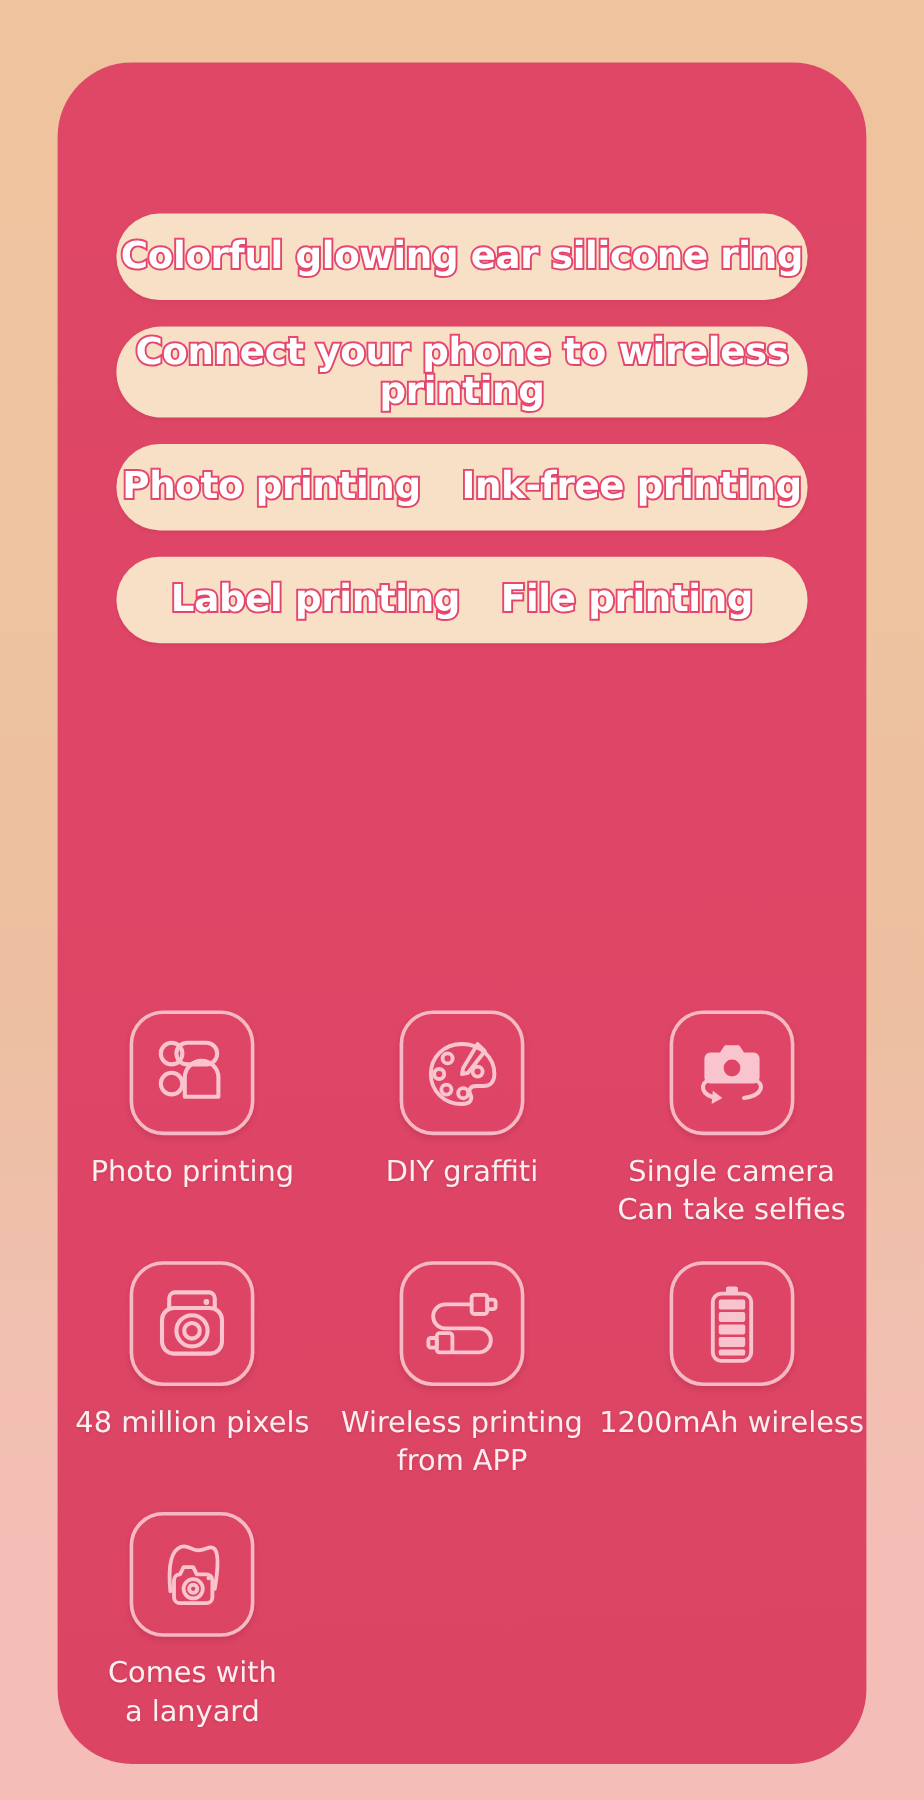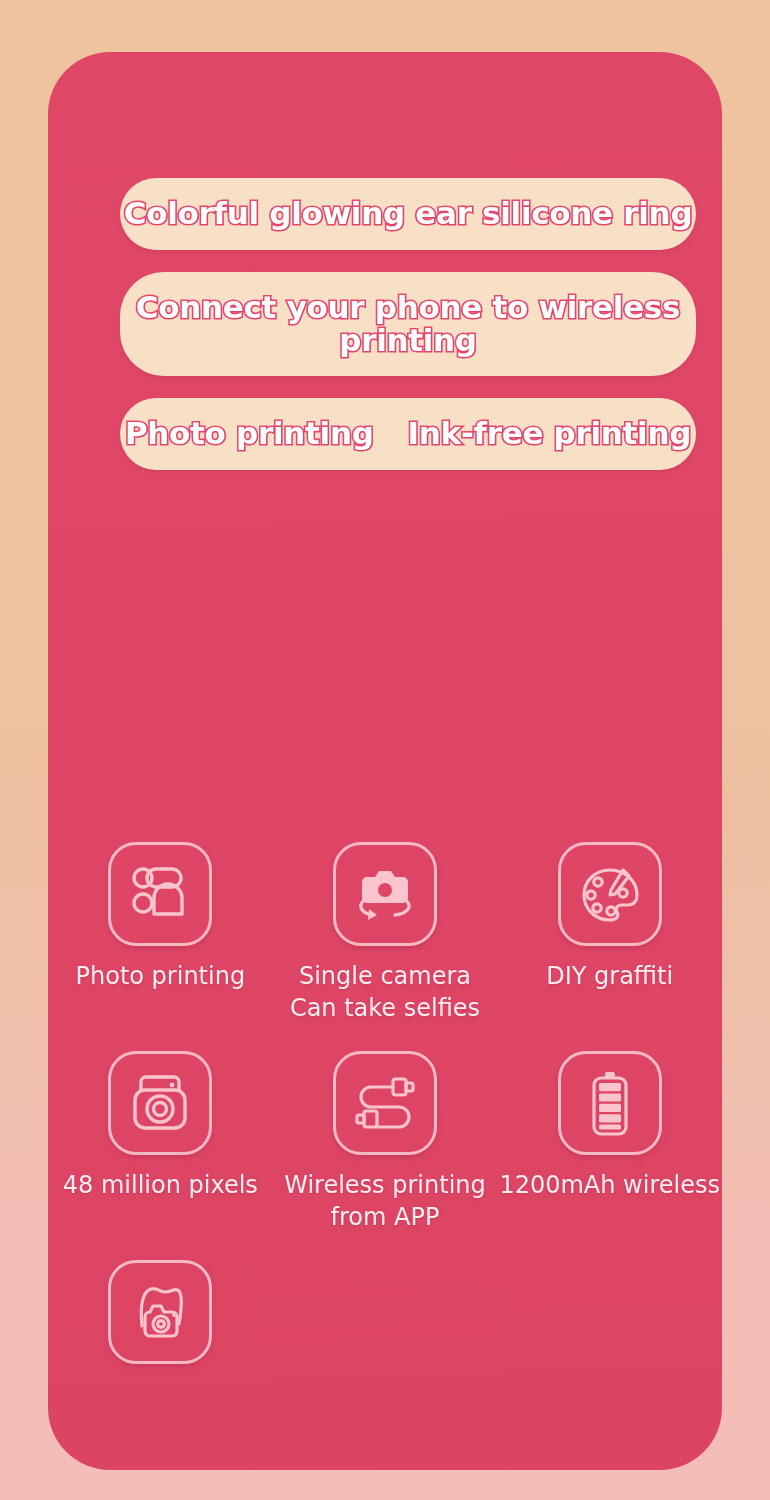--- a/index.html
+++ b/index.html
@@ -30,34 +30,33 @@
     background:linear-gradient(178deg, #df4767 0%, #de4566 45%, #dc4464 100%);
     border-radius:62px;
     overflow:hidden;
   }
 
   
   .pill-list {
     position:absolute;
     left:49px; top:126px;
     width:576px;
-    margin-left:23px;
   }
   .pill {
     width:576px;
     background:#f7e0c5;
     border-radius:44px;
     display:flex;
     align-items:center;
     justify-content:center;
     margin-bottom:22px;
     box-shadow:0 2px 3px rgba(150,40,60,.14);
   }
   .pill.h1 { height:72px; }
-  .pill.h2 { height:104px; }
+  .pill.h2 { height:76px; }
 
   .pill-text {
     font-family:"DejaVu Sans", sans-serif;
     font-weight:bold;
     font-size:31px;
     line-height:1.08;
     text-align:center;
     color:#ffffff;
     letter-spacing:-0.3px;
     -webkit-text-stroke:3.2px #e8486f;
@@ -124,67 +123,73 @@
     </div>
 
 
     <div class="pill h1">
       <div class="pill-text two-col">
         <span>Photo printing</span>
         <span>Ink-free printing</span>
       </div>
     </div>
 
+    <div class="pill h1">
+      <div class="pill-text two-col">
+        <span>Label printing</span>
+        <span>File printing</span>
+      </div>
+    </div>
 
   </div>
 
   <div id="feature-grid">
 
     <div class="feature-cell">
       <div class="icon-frame">
         <svg width="62" height="58" viewBox="0 0 62 58" fill="none" stroke="#f9c4cd" stroke-width="3.4" stroke-linejoin="round" stroke-linecap="round">
           <circle cx="14" cy="13" r="9"></circle>
           <circle cx="14" cy="38" r="9"></circle>
           <path d="M27 4 h16 a9 9 0 0 1 0 18 h-16 a9 9 0 0 1 0 -18 z"></path>
           <path d="M25 49 V33 a14 14 0 0 1 14 -14 a14 14 0 0 1 14 14 V49 z"></path>
         </svg>
       </div>
       <div class="feature-label">Photo printing</div>
     </div>
 
+
+    <div class="feature-cell">
+      <div class="icon-frame">
+        <svg width="62" height="60" viewBox="0 0 62 60" fill="none" stroke="#f9c4cd" stroke-width="3.2" stroke-linejoin="round" stroke-linecap="round">
+          <path d="M31 6 C16 6 5 17 5 31 C5 45 16 56 31 56 C38 56 40 52 38 48 C36 44 38 41 43 41 L49 41 C55 41 58 37 58 31 C58 17 46 6 31 6 z"></path>
+          <circle cx="19" cy="18" r="4.2"></circle>
+          <circle cx="12" cy="31" r="4.2"></circle>
+          <circle cx="18" cy="44" r="4.2"></circle>
+          <circle cx="32" cy="47" r="4.2"></circle>
+          <circle cx="44" cy="29" r="4.2"></circle>
+          <path d="M44 6 L50 12 L36 30 L31 31 L32 26 z"></path>
+        </svg>
+      </div>
+      <div class="feature-label">DIY graffiti</div>
+    </div>
 
     <div class="feature-cell">
       <div class="icon-frame">
         <svg width="64" height="58" viewBox="0 0 64 58" fill="none">
           <g fill="#f9c4cd">
             <path d="M22 12 l4 -6 h12 l4 6 h8 a5 5 0 0 1 5 5 v16 a5 5 0 0 1 -5 5 H14 a5 5 0 0 1 -5 -5 V17 a5 5 0 0 1 5 -5 z"></path>
           </g>
           <circle cx="32" cy="25" r="7" fill="#de4566"></circle>
           <path d="M14 34 C4 38 6 48 20 50" fill="none" stroke="#f9c4cd" stroke-width="3.4" stroke-linecap="round"></path>
           <path d="M50 34 C60 38 58 48 42 50" fill="none" stroke="#f9c4cd" stroke-width="3.4" stroke-linecap="round"></path>
           <path d="M16 44 L24 50 L15 55 z" fill="#f9c4cd"></path>
         </svg>
       </div>
       <div class="feature-label">Single camera
 Can take selfies</div>
-    </div>
-
-    <div class="feature-cell">
-      <div class="icon-frame">
-        <svg width="62" height="60" viewBox="0 0 62 60" fill="none" stroke="#f9c4cd" stroke-width="3.2" stroke-linejoin="round" stroke-linecap="round">
-          <path d="M31 6 C16 6 5 17 5 31 C5 45 16 56 31 56 C38 56 40 52 38 48 C36 44 38 41 43 41 L49 41 C55 41 58 37 58 31 C58 17 46 6 31 6 z"></path>
-          <circle cx="19" cy="18" r="4.2"></circle>
-          <circle cx="12" cy="31" r="4.2"></circle>
-          <circle cx="18" cy="44" r="4.2"></circle>
-          <circle cx="32" cy="47" r="4.2"></circle>
-          <circle cx="44" cy="29" r="4.2"></circle>
-          <path d="M44 6 L50 12 L36 30 L31 31 L32 26 z"></path>
-        </svg>
-      </div>
-      <div class="feature-label">DIY graffiti</div>
     </div>
 
     <div class="feature-cell">
       <div class="icon-frame">
         <svg width="60" height="58" viewBox="0 0 60 58" fill="none" stroke="#f9c4cd" stroke-width="3.4" stroke-linejoin="round" stroke-linecap="round">
           <rect x="5" y="16" width="50" height="38" rx="10"></rect>
           <path d="M11 16 V8 a5 5 0 0 1 5 -5 h28 a5 5 0 0 1 5 5 v8"></path>
           <circle cx="30" cy="35" r="13"></circle>
           <circle cx="30" cy="35" r="6.5"></circle>
           <circle cx="42" cy="11" r="2.4" fill="#f9c4cd" stroke="none"></circle>
@@ -228,16 +233,18 @@
     <div class="feature-cell">
       <div class="icon-frame">
         <svg width="62" height="60" viewBox="0 0 62 60" fill="none" stroke="#f9c4cd" stroke-width="3.2" stroke-linejoin="round" stroke-linecap="round">
           <path d="M13 44 C11 24 13 10 22 7 C28 5 30 10 36 10 C43 10 46 5 50 9 C54 14 52 30 50 42"></path>
           <path d="M18 26 l3 -6 h8 l3 6 h8 a5 5 0 0 1 5 5 v14 a5 5 0 0 1 -5 5 H18 a5 5 0 0 1 -5 -5 V31 a5 5 0 0 1 5 -5 z" transform="translate(3,4)"></path>
           <circle cx="32" cy="42" r="8"></circle>
           <circle cx="32" cy="42" r="3.4"></circle>
           <circle cx="45" cy="33" r="1.9" fill="#f9c4cd" stroke="none"></circle>
         </svg>
       </div>
+      <div class="feature-label">Comes with
+a lanyard</div>
     </div>
 
   </div>
 </div>
 
 </body></html>

